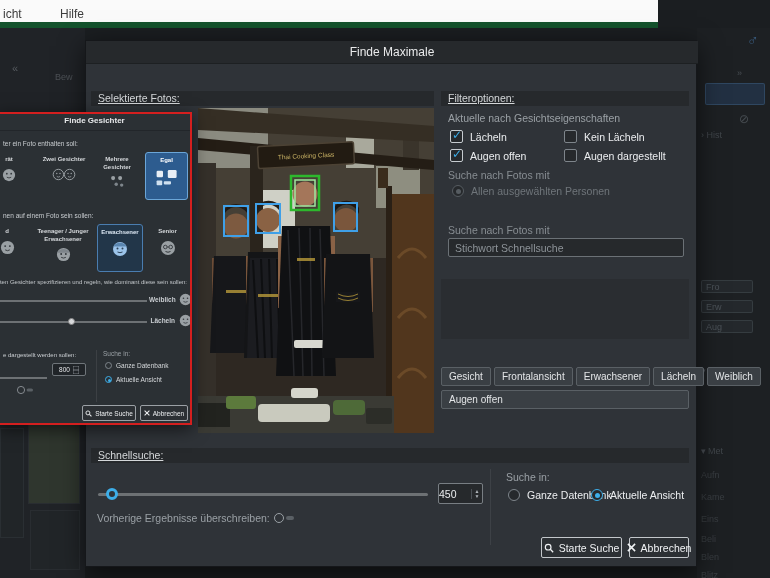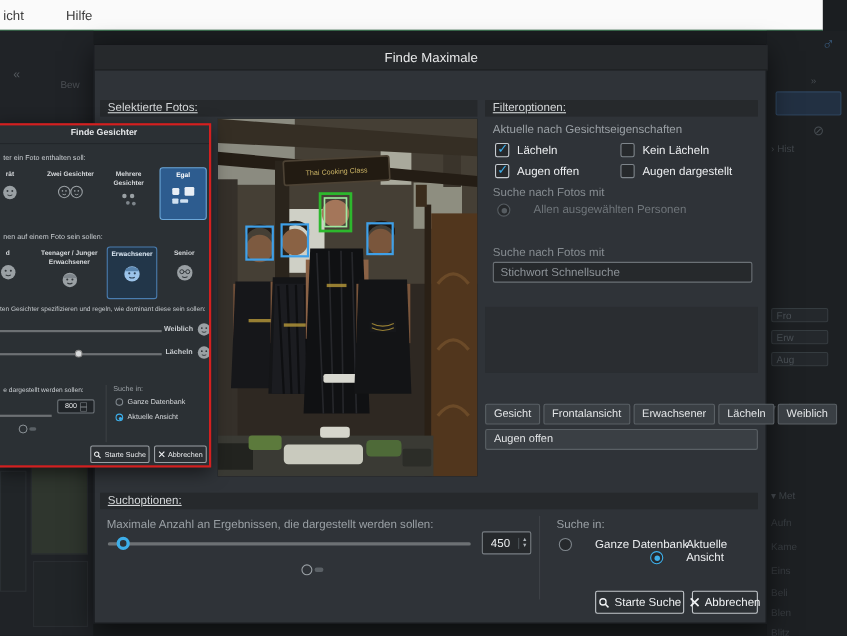--- a/index.html
+++ b/index.html
@@ -1,20 +1,20 @@
 <!DOCTYPE html>
 <html><head>
 <meta charset="utf-8">
 <style>
 *{margin:0;padding:0;box-sizing:border-box}
 html,body{width:770px;height:578px;overflow:hidden;background:#1b1e21;
   font-family:"Liberation Sans","DejaVu Sans",sans-serif;color:#e8eaec;}
 .scene{position:absolute;inset:0;width:770px;height:578px;overflow:hidden;}
 
-.menubar{position:absolute;left:0;top:0;width:748px;height:28px;background:#fafafa;border-bottom:1px solid #14532d;}
+.menubar{position:absolute;left:0;top:0;width:658px;height:28px;background:#fafafa;border-bottom:6px solid #14532d;}
 .menubar .mi{position:absolute;top:7px;font-size:12px;color:#3c3c3c;}
 
 .bg-left{position:absolute;left:0;top:28px;width:85px;height:550px;background:#202327;}
 .bg-left .chev{position:absolute;left:12px;top:34px;color:#8a9096;font-size:11px;opacity:.5}
 .bg-left .frag{position:absolute;left:55px;top:44px;color:#9aa0a6;font-size:9px;opacity:.35}
 .thumb{position:absolute;background:#23272a;border:1px solid #32373b;}
 .bg-right{position:absolute;left:697px;top:28px;width:73px;height:550px;background:#1d2023;}
 .bg-right *{opacity:.85}
 .dim{color:rgba(150,160,170,.4);font-size:9px;position:absolute;white-space:nowrap}
 .dimchip{position:absolute;width:52px;height:13px;border:1px solid rgba(120,130,140,.25);border-radius:2px;background:rgba(60,66,72,.3)}
@@ -28,42 +28,42 @@
 .lbl{position:absolute;font-size:10.5px;color:#e6e8ea;white-space:nowrap}
 .lbl.dimlbl{color:#9aa0a5}
 .lbl.gray{color:#878d92}
 
 .cb{position:absolute;display:flex;align-items:center;gap:7px;cursor:default}
 .cb .box{width:13px;height:13px;border:1.5px solid #7e858b;border-radius:2px;background:#26292c;position:relative}
 .cb.checked .box{border-color:#c6cbd0}
 .cb.checked .box::after{content:"✓";position:absolute;left:1px;top:-3px;color:#3daee9;font-size:12px;font-weight:bold}
 .cb .cl{font-size:10.5px;color:#eceef0}
 
-.radio{position:absolute;display:flex;align-items:flex-end;gap:21px}
+.radio{position:absolute;display:flex;align-items:flex-start;gap:7px}
 .radio .dot{width:12px;height:12px;border:1.5px solid #7e858b;border-radius:50%;position:relative;background:#26292c}
 .radio .rl{font-size:10.5px;color:#eceef0}
 .radio.disabled .dot{border-color:#565c61}
 .radio.disabled .rl{color:#6f757a}
 .radio.disabled.sel .dot::after{content:"";position:absolute;left:2.5px;top:2.5px;width:5px;height:5px;border-radius:50%;background:#565c61}
 .radio.sel-blue .dot{border-color:#3daee9}
 .radio.sel-blue .dot::after{content:"";position:absolute;left:2.5px;top:2.5px;width:5px;height:5px;border-radius:50%;background:#3daee9}
 
 .tinput{position:absolute;background:#26292c;border:1px solid #6b7176;border-radius:2px;color:#e8eaec;font-size:10.5px;padding:0 6px;outline:none}
 .tinput::placeholder{color:#8d9398}
 .darkbox{position:absolute;background:#2a2d31;}
 
 .chips{position:absolute;display:flex;gap:3px}
 .chip{background:#3a3f44;border:1px solid #5a6065;border-radius:2px;font-size:10px;color:#e3e5e7;padding:3px 7px;white-space:nowrap}
 .chip.wide{width:248px}
 
 .sl-track{position:absolute;height:3px;background:#6d7control174;background:#6d7174;border-radius:2px}
 .sl-handle{position:absolute;width:12px;height:12px;border-radius:50%;background:#2f3338;border:3px solid #3daee9}
 
 .spin{position:absolute;background:#26292c;border:1px solid #787e83;border-radius:2px;display:flex;align-items:center}
-.spin .val{flex:1;text-align:center;font-size:10.5px;color:#eceef0}
+.spin .val{flex:1;text-align:left;font-size:10.5px;color:#eceef0}
 .spin .arrows{width:11px;display:flex;flex-direction:column;align-items:center;border-left:1px solid #4a5055;line-height:5px}
 .spin .arrows span{font-size:5px;color:#aeb4b9}
 
 .toggle{position:absolute;display:flex;align-items:center;gap:2px}
 .toggle .knob{width:10px;height:10px;border:1.5px solid #9aa0a5;border-radius:50%;background:transparent}
 .toggle .bar{width:8px;height:4px;background:#5a6065;border-radius:2px}
 
 .btn{position:absolute;background:#2c3034;border:1px solid #c3c7cb;border-radius:2px;color:#f0f2f4;font-size:10.5px;
   display:flex;align-items:center;justify-content:center;gap:5px;cursor:pointer}
 .btn svg{flex:none}
@@ -247,31 +247,31 @@
       <span class="chip">Gesicht</span>
       <span class="chip">Frontalansicht</span>
       <span class="chip">Erwachsener</span>
       <span class="chip">Lächeln</span>
       <span class="chip">Weiblich</span>
     </div>
     <div class="chips" style="left:355px;top:349px">
       <span class="chip wide">Augen offen</span>
     </div>
 
-    <div class="strip" style="left:5px;top:407px;width:598px">Suchoptionen:</div>
-    <div class="lbl dimlbl" style="left:11px;top:430px">Maximale Anzahl an Ergebnissen, die dargestellt werden sollen:</div>
+    <div class="strip" style="left:5px;top:407px;width:598px">Schnellsuche:</div>
     <div class="sl-track" style="left:12px;top:452px;width:330px"></div>
     <div class="sl-handle" style="left:20px;top:447px"></div>
     <div class="spin" style="left:352px;top:442px;width:45px;height:21px">
       <span class="val">450</span>
       <span class="arrows">
           <span>▲</span>
           <span>▼</span>
         </span>
     </div>
+    <div class="lbl dimlbl" style="left:11px;top:471px">Vorherige Ergebnisse überschreiben:</div>
     <div class="toggle" style="left:188px;top:472px">
       <span class="knob"></span>
         <span class="bar"></span>
     </div>
     <div class="vdiv" style="left:404px;top:428px;height:76px"></div>
     <div class="lbl dimlbl" style="left:420px;top:430px">Suche in:</div>
     <div class="radio" style="left:422px;top:448px">
       <span class="dot"></span>
       <span class="rl">Ganze Datenbank</span>
     </div>

